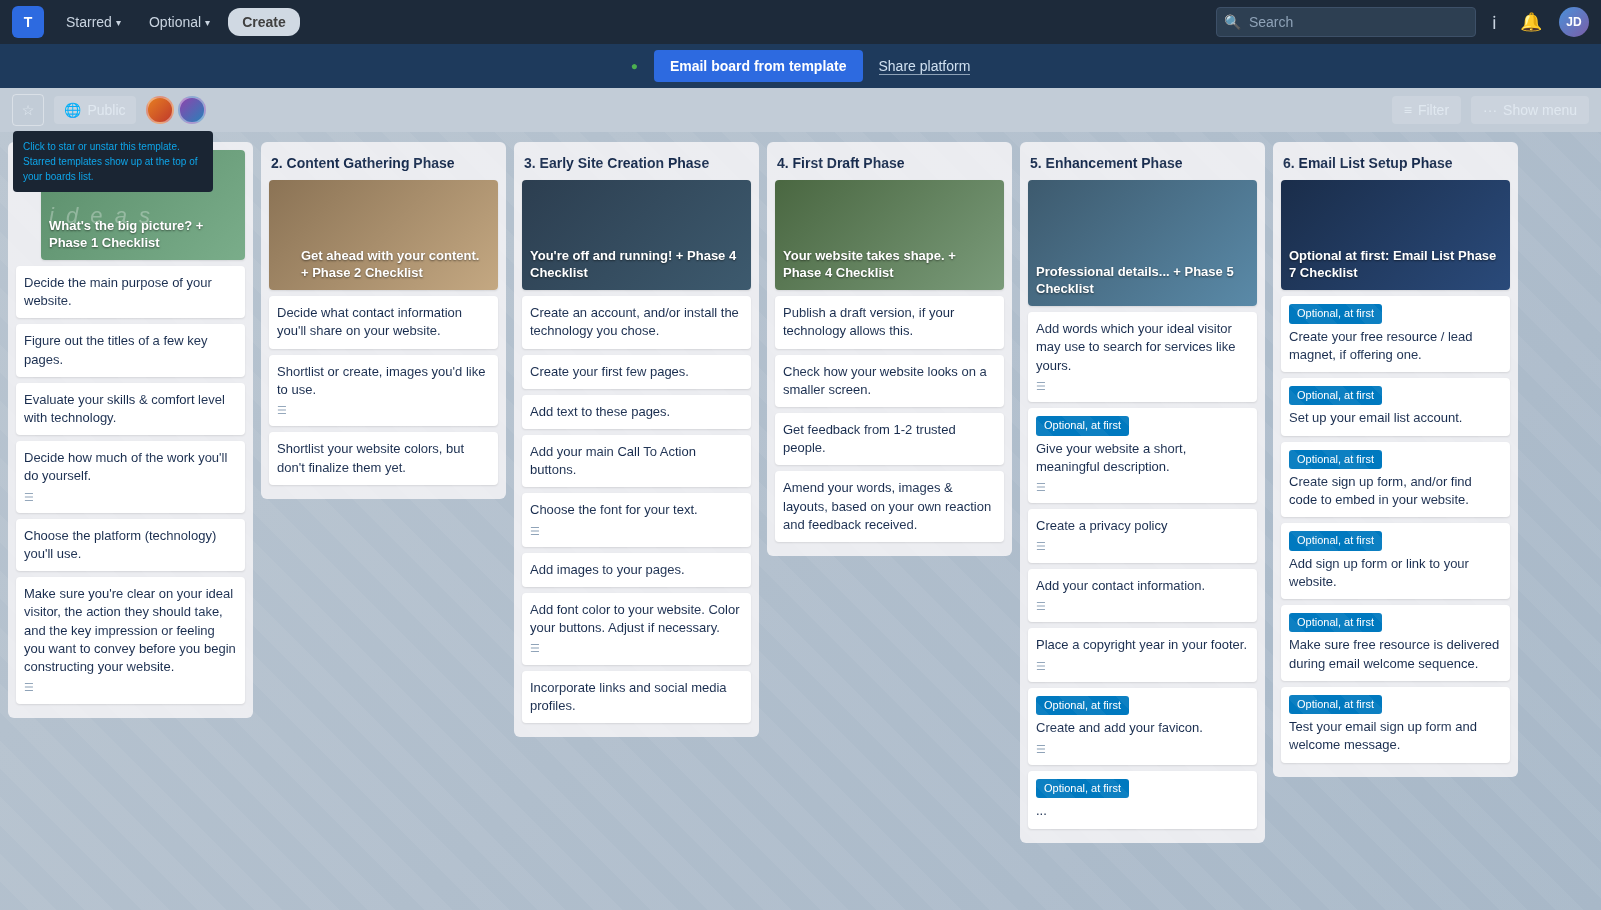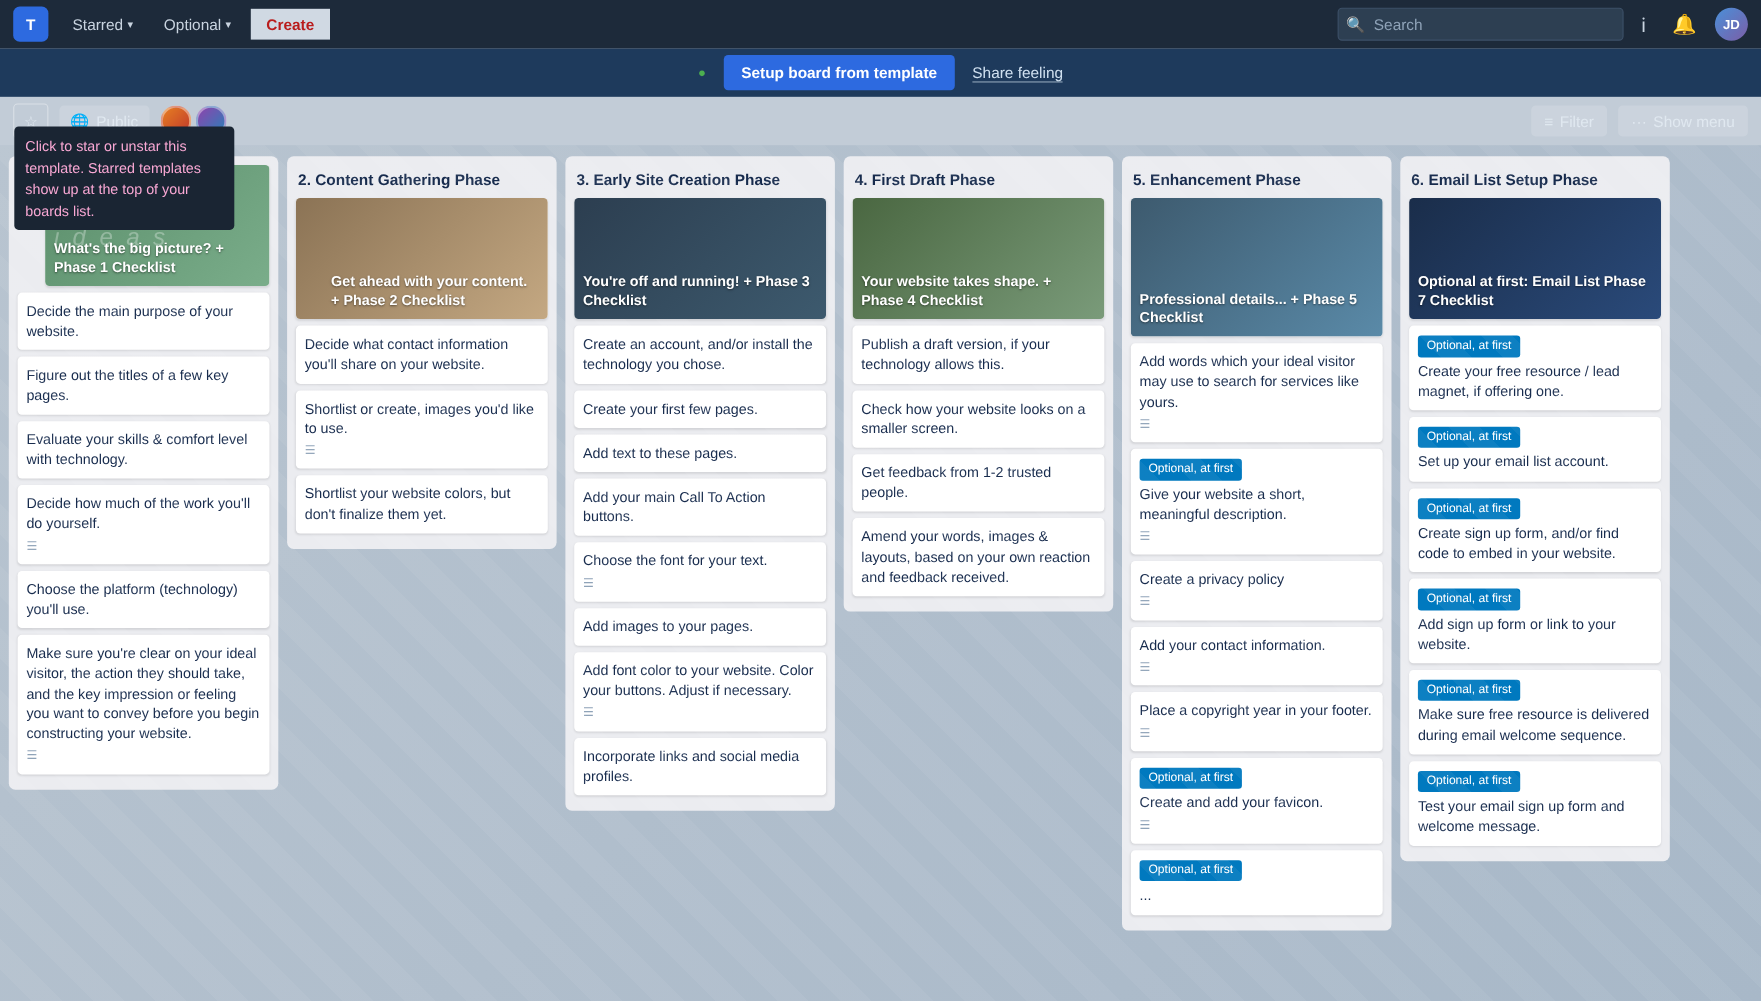--- a/index.html
+++ b/index.html
@@ -30,25 +30,25 @@
       border: none;
       color: #c9d4e0;
       font-size: 14px;
       padding: 6px 10px;
       border-radius: 4px;
       cursor: pointer;
       display: flex; align-items: center; gap: 4px;
     }
     .nav-btn-create {
       background: #d0d9e3;
-      color: #b91c1c;
+      color: #404040;
       font-weight: 600;
       border: none;
       padding: 6px 14px;
-      border-radius: 0;
+      border-radius: 12px;
       cursor: pointer;
       font-size: 14px;
     }
     .nav-spacer { flex: 1; }
     .search-wrapper {
       position: relative;
       display: flex;
       align-items: center;
     }
     .search-icon-nav {
@@ -126,25 +126,25 @@
       border-radius: 4px;
       color: #e0e8f0;
       width: 32px; height: 32px;
       display: flex; align-items: center; justify-content: center;
       cursor: pointer;
       font-size: 14px;
       position: relative;
     }
     .tooltip-box {
       position: absolute;
-      top: 20px;
+      top: 36px;
       left: 0;
       background: #1a2533;
-      color: #f9a8d4;
-      font-size: 13px;
+      color: #0ea5e9;
+      font-size: 10px;
       padding: 8px 10px;
       border-radius: 4px;
       width: 200px;
       line-height: 1.5;
       z-index: 999;
     }
     .board-visibility {
       background: rgba(255,255,255,0.15);
       border: none;
       border-radius: 4px;
@@ -312,22 +312,22 @@
     <span class="search-icon-nav">🔍</span>
     <input class="nav-search-input" type="text" placeholder="Search" style="">
   </div>
   <button class="nav-icon-btn">ℹ</button>
   <button class="nav-icon-btn">🔔</button>
   <div class="nav-avatar">JD</div>
 </nav>
 
 <div class="banner">
   <span class="banner-dot">●</span>
-  <button class="banner-cta">Setup board from template</button>
-  <a class="banner-link">Share feeling</a>
+  <button class="banner-cta">Email board from template</button>
+  <a class="banner-link">Share platform</a>
 </div>
 
 <div class="board-header">
   <div class="board-star" style="position:relative;">
     <span>☆</span>
     <div class="tooltip-box">Click to star or unstar this template. Starred templates show up at the top of your boards list.</div>
   </div>
   <button class="board-visibility">
     <span>🌐</span>
     <span>Public</span>
@@ -400,21 +400,21 @@
         </div>
       </div>
       <div class="card">
         <div>Shortlist your website colors, but don't finalize them yet.</div>
       </div>
     </div>
     <div class="column">
       <div class="column-header">3. Early Site Creation Phase</div>
       <div class="card" style="padding: 0px; overflow: hidden;">
         <div style="background: linear-gradient(135deg, rgb(44, 62, 80), rgb(61, 90, 110)); width: 100%; height: 110px; position: relative; display: flex; align-items: flex-end; padding: 8px;">
-          <div class="card-title" style="font-size: 13px; font-weight: 700; color: white; line-height: 1.3; text-shadow: rgba(0, 0, 0, 0.5) 0px 1px 2px;">You're off and running! + Phase 3 Checklist</div>
+          <div class="card-title" style="font-size: 13px; font-weight: 700; color: white; line-height: 1.3; text-shadow: rgba(0, 0, 0, 0.5) 0px 1px 2px;">You're off and running! + Phase 4 Checklist</div>
         </div>
       </div>
       <div class="card">
         <div>Create an account, and/or install the technology you chose.</div>
       </div>
       <div class="card">
         <div>Create your first few pages.</div>
       </div>
       <div class="card">
         <div>Add text to these pages.</div>

